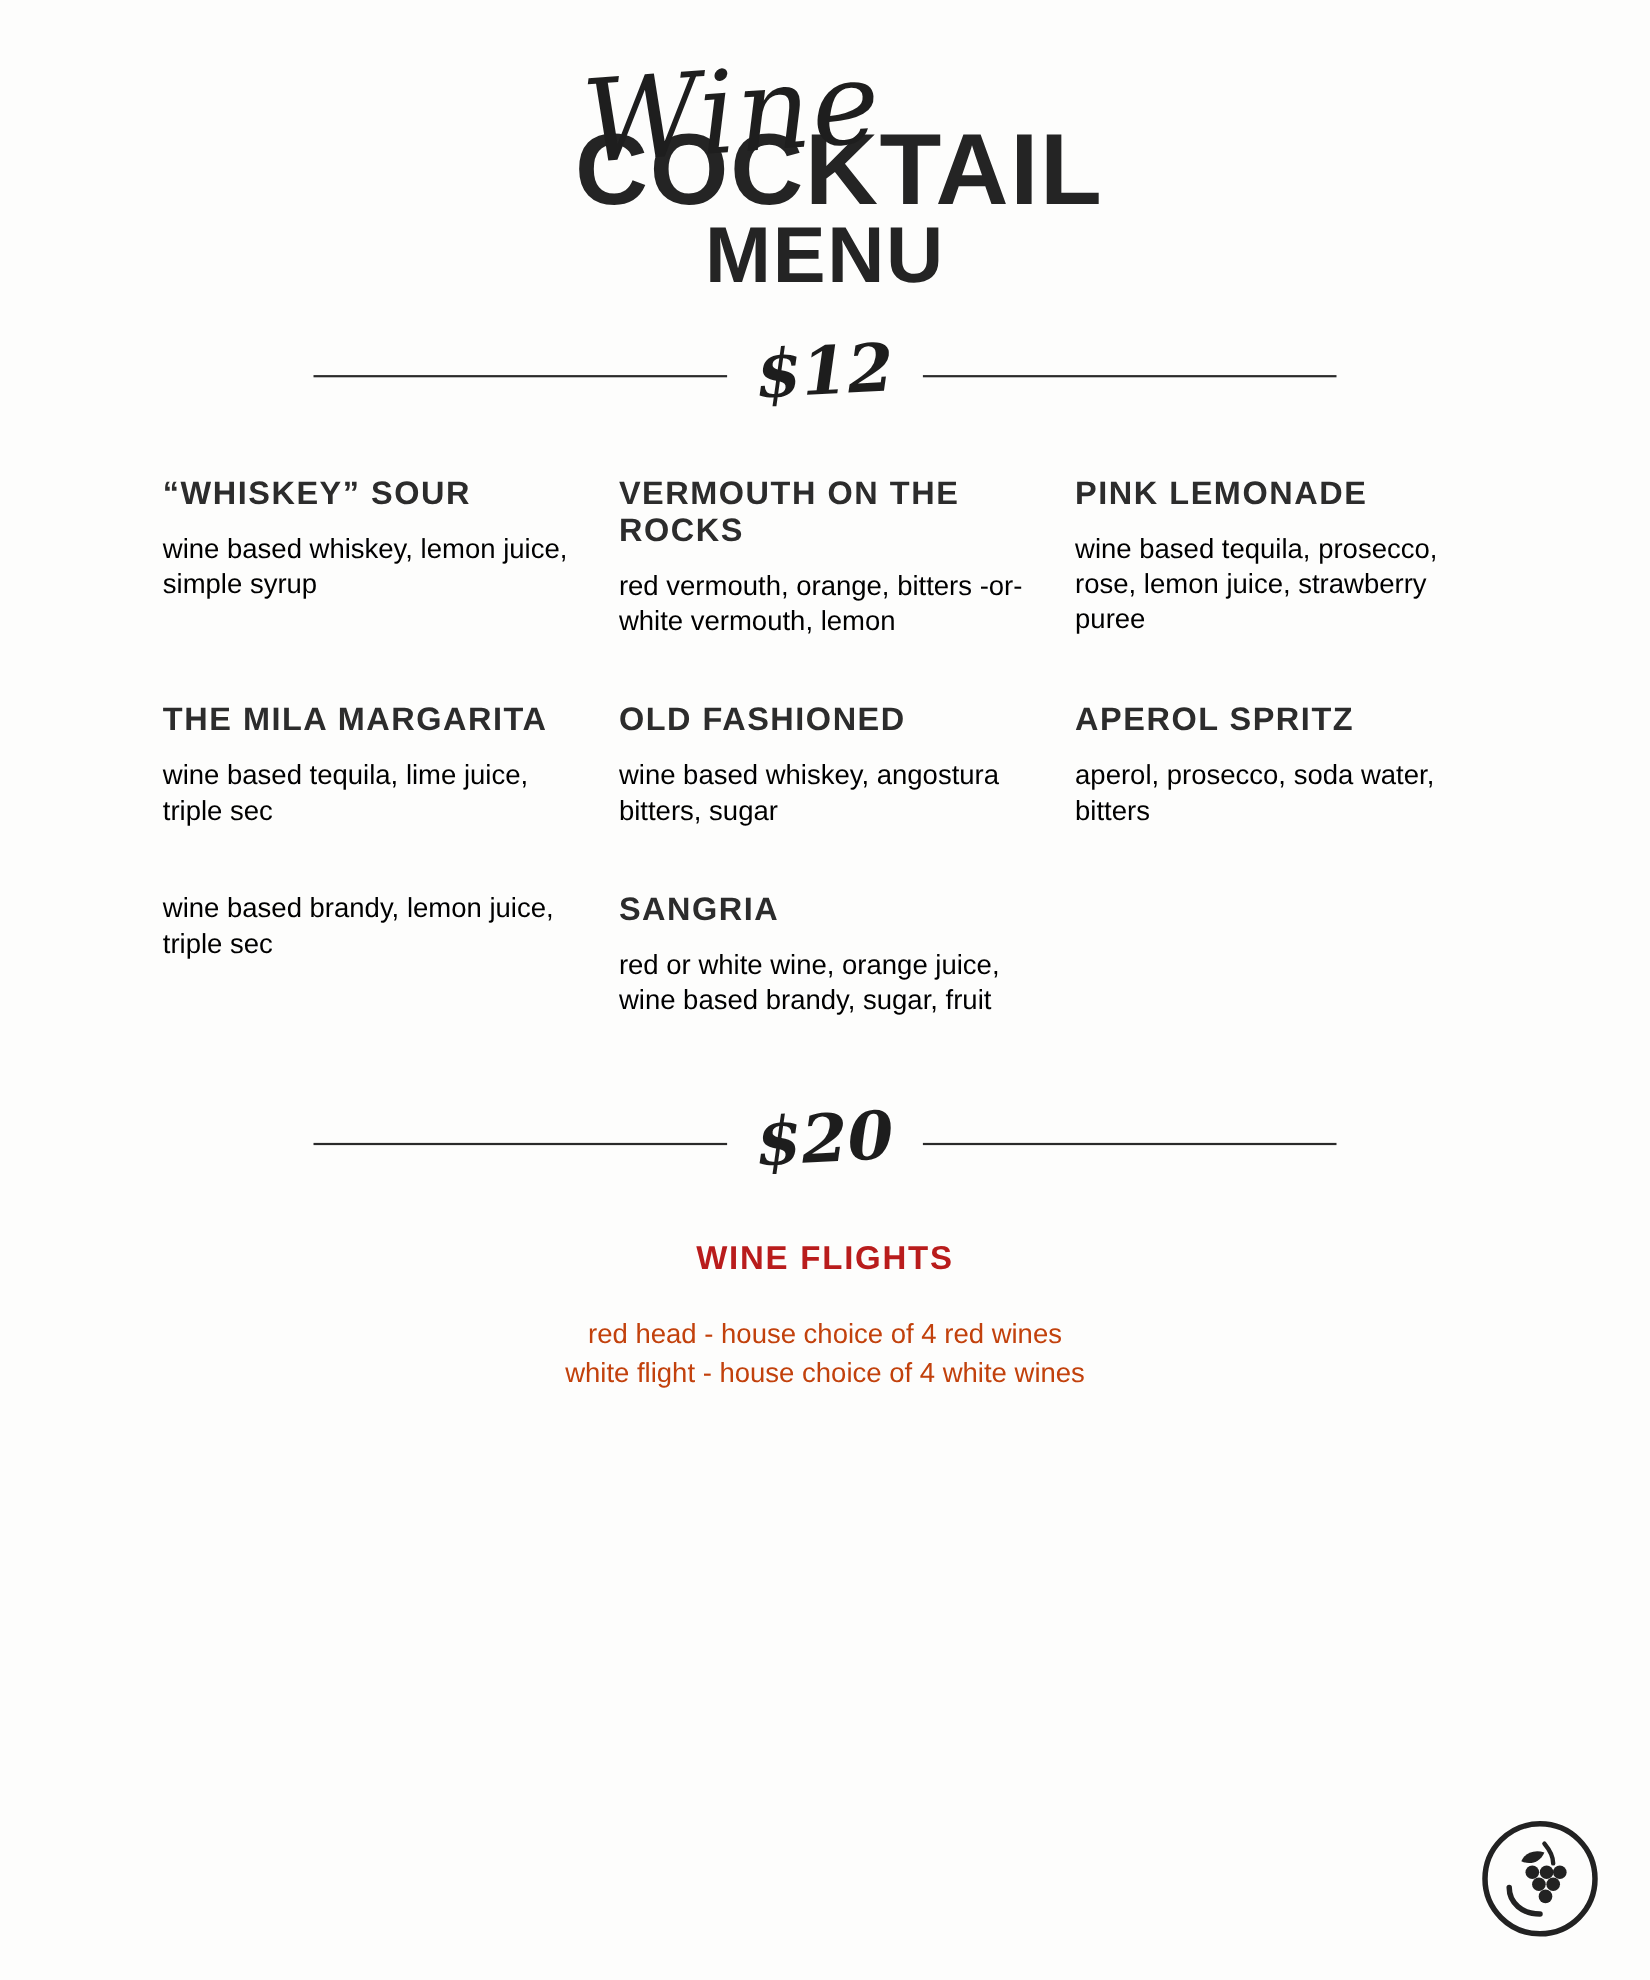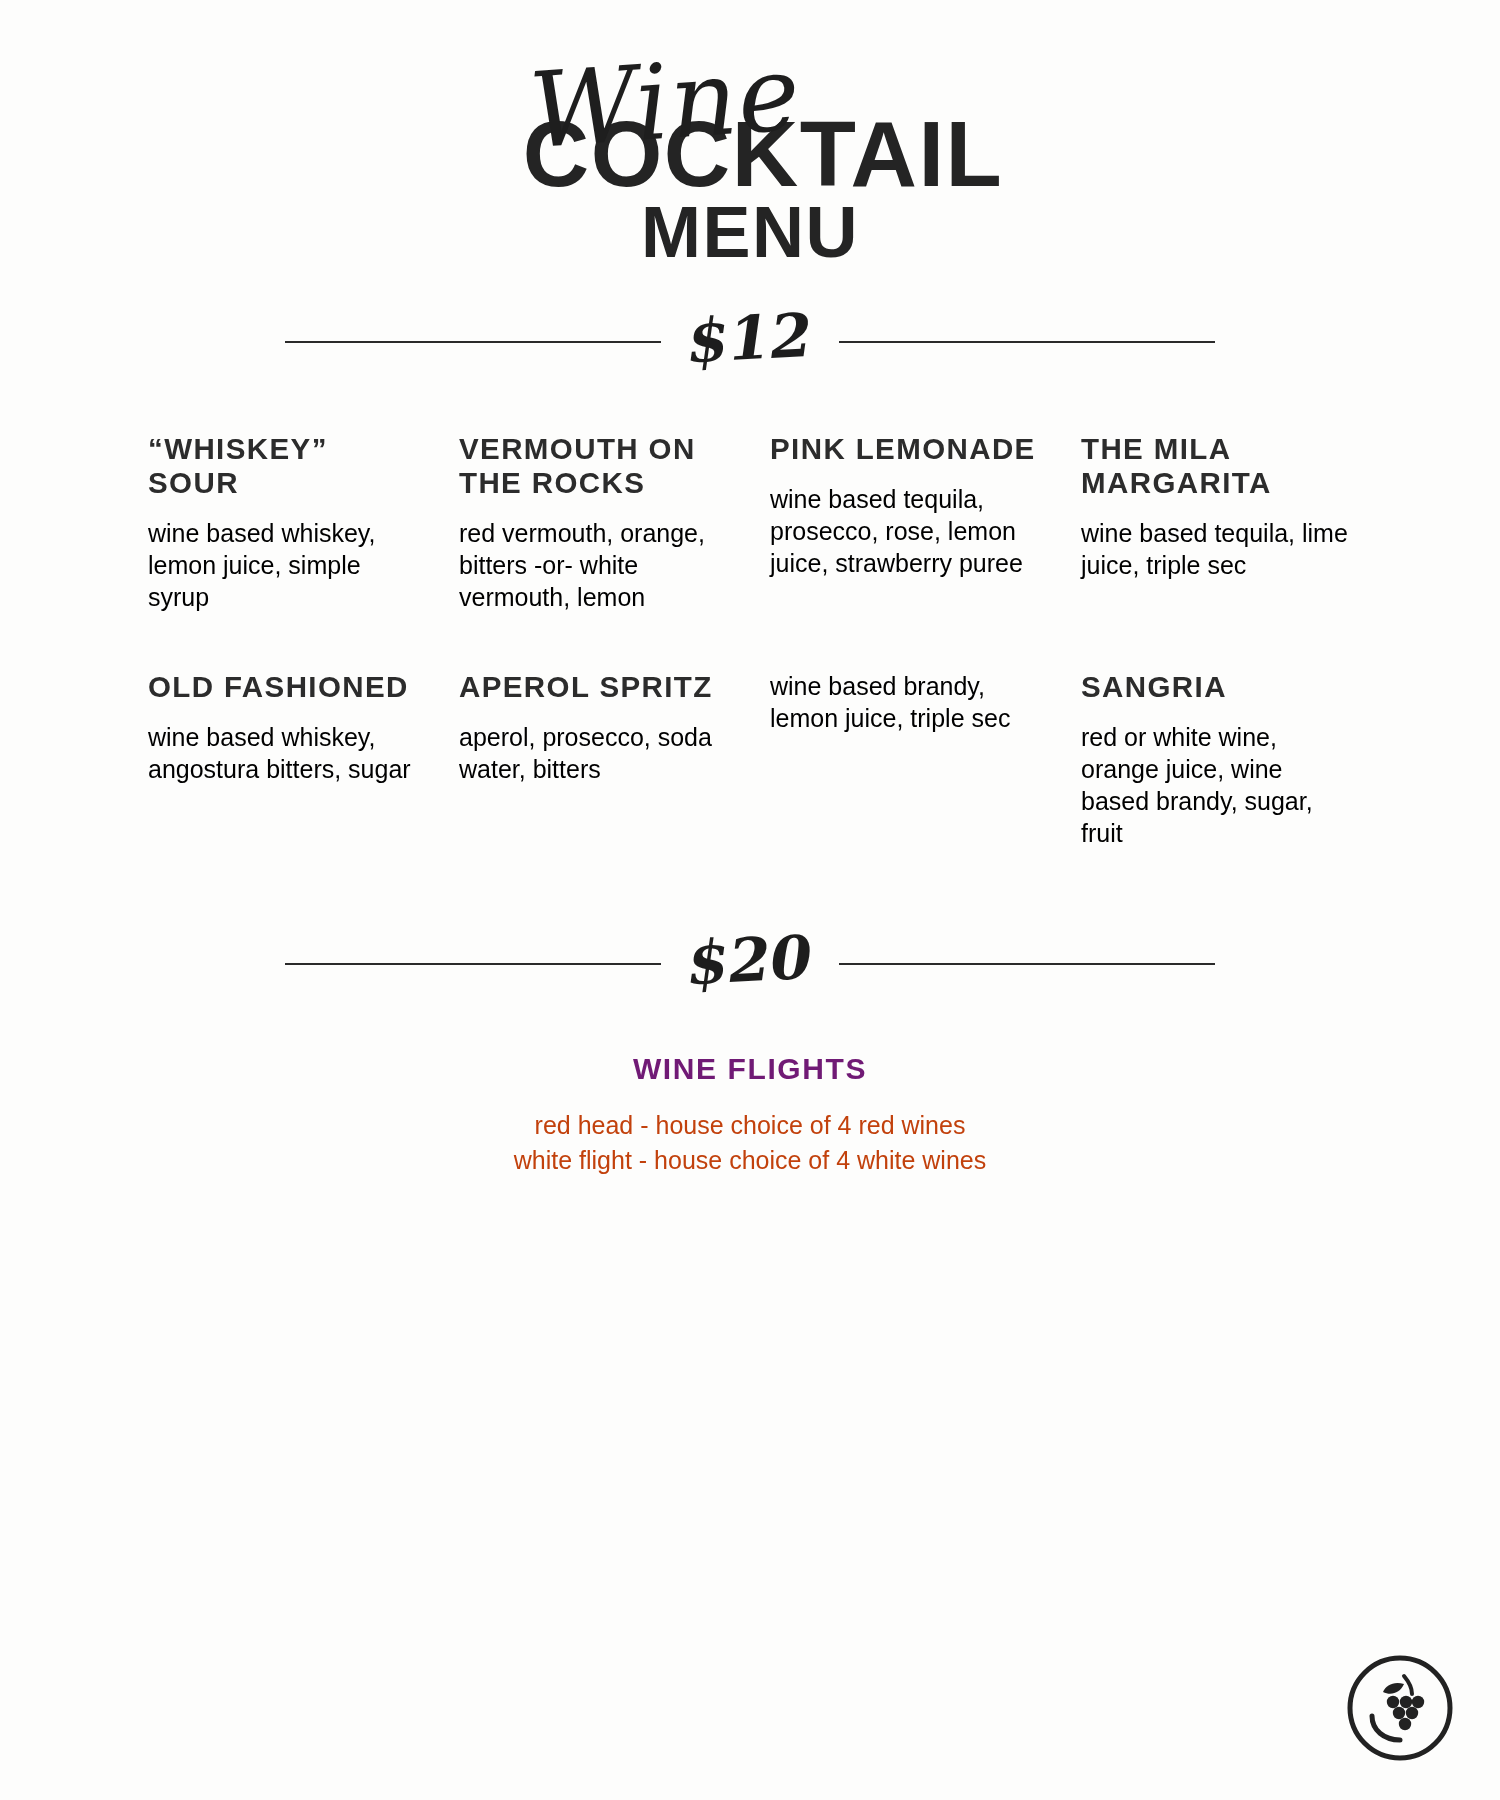--- a/index.html
+++ b/index.html
@@ -78,21 +78,21 @@
     line-height: 1;
     padding: 0 26px;
     color: #1d1d1d;
     transform: translateY(-4px) rotate(-3deg);
     white-space: nowrap;
   }
 
   
   .grid {
     display: grid;
-    grid-template-columns: 1fr 1fr 1fr 1fr;
+    grid-template-columns: 1fr 1fr 1fr;
     column-gap: 40px;
     row-gap: 0;
     padding: 60px 148px 0 148px;
   }
   .item {
     margin-bottom: 57px;
   }
   .item-name {
     font-size: 29.5px;
     font-weight: 700;
@@ -114,22 +114,22 @@
     width: 930px;
   }
   .flights {
     text-align: center;
     padding-top: 58px;
   }
   .flights-title {
     font-size: 30px;
     font-weight: 700;
     letter-spacing: 1.6px;
-    color: #701a75;
-    margin-bottom: 22px;
+    color: #b91c1c;
+    margin-bottom: 34px;
   }
   .flight-line {
     font-size: 25px;
     line-height: 1.42;
     color: #c2410c;
   }
 
   
   .logo {
     position: absolute;

